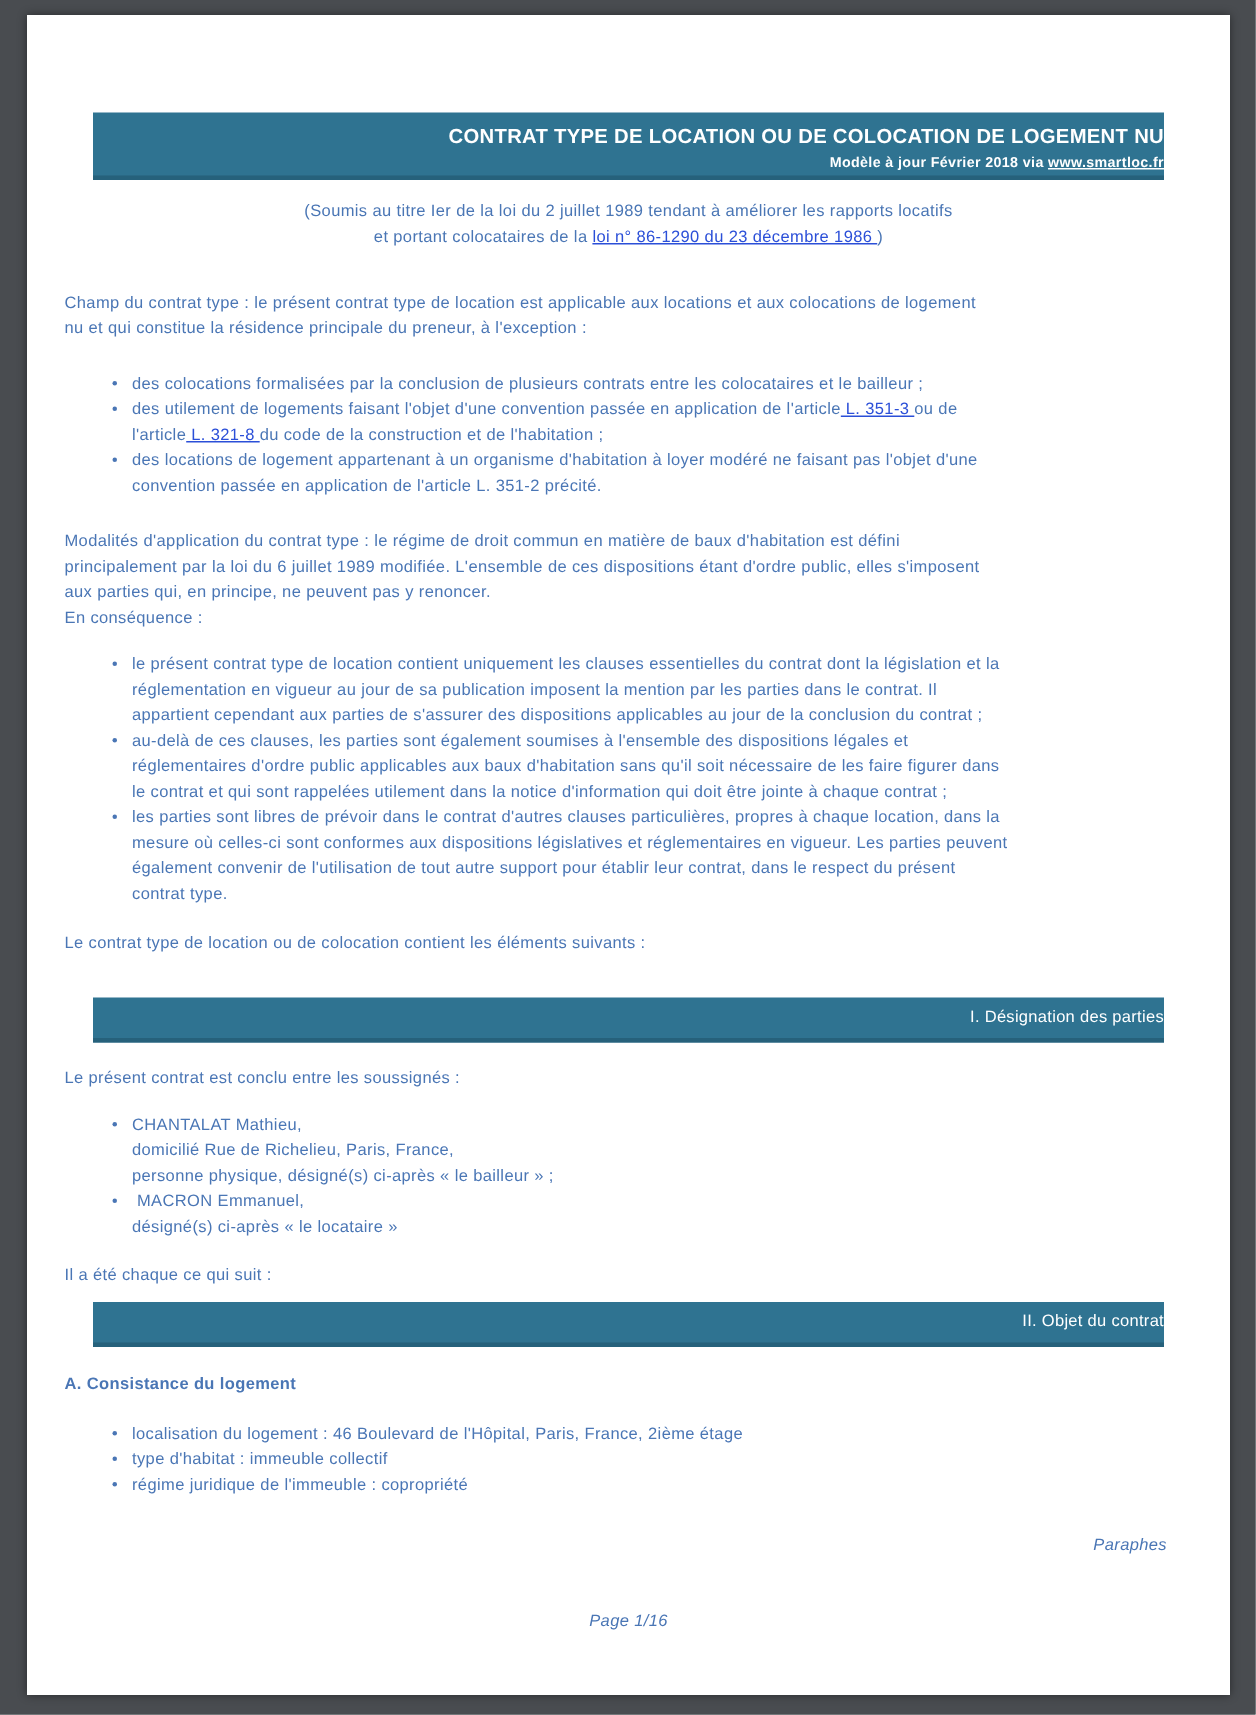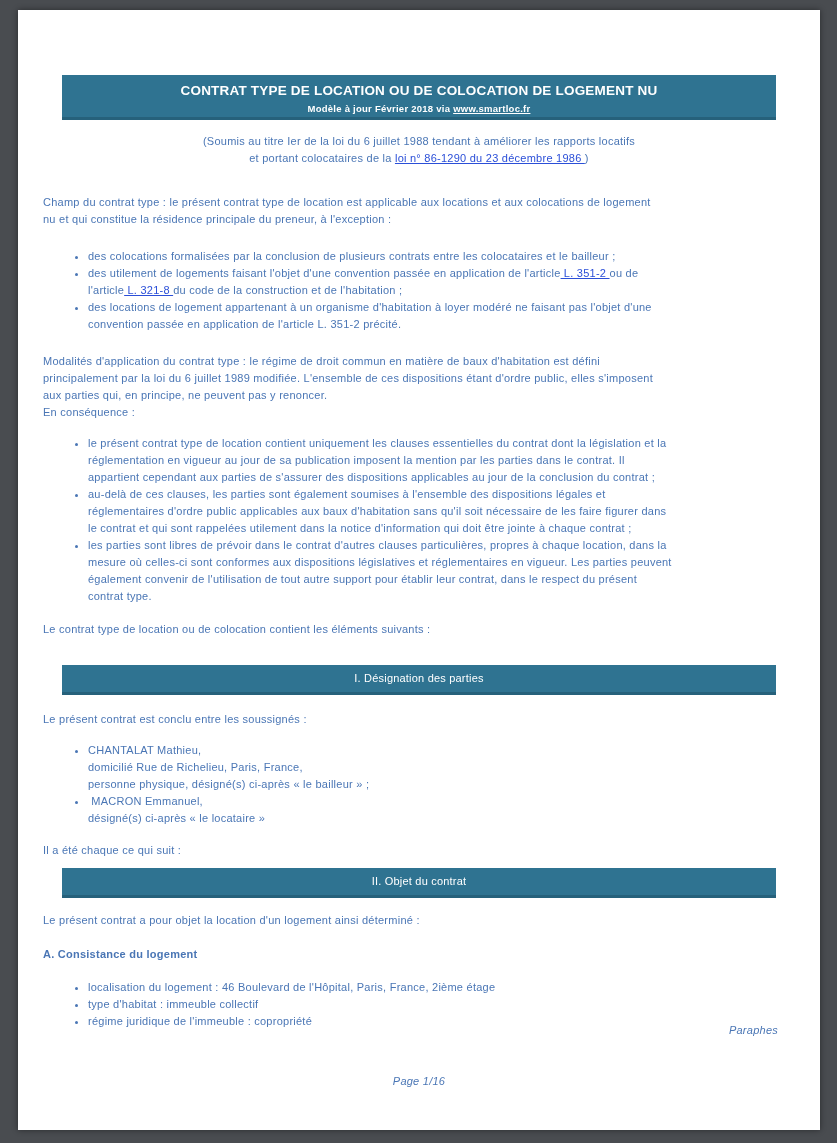--- a/index.html
+++ b/index.html
@@ -18,21 +18,21 @@
   }
   .content{
     position:absolute;left:0;top:0;right:0;bottom:0;
     padding:0 25px;box-sizing:border-box;
     font-size:11px;line-height:17px;letter-spacing:.25px;
     color:#4a76b5;
   }
   p{margin:0;white-space:pre-line;}
   .banner{
     background:#2f7391;border-bottom:3px solid #26617b;
-    color:#ffffff;text-align:center;
+    color:#ffffff;text-align:right;
     margin-left:19px;margin-right:19px;
     box-sizing:border-box;
   }
   .banner-main{margin-top:65px;height:45px;}
   .main-title{font-size:13.5px;font-weight:bold;letter-spacing:.2px;padding-top:8px;line-height:15px;}
   .main-sub{font-size:9.5px;font-weight:bold;margin-top:5px;line-height:11px;}
   .banner-section{height:30px;line-height:27px;font-size:11px;font-weight:normal;letter-spacing:.2px;}
   #banner-s1{margin-top:27px;}
   #banner-s2{margin-top:9px;}
   .intro{margin-top:13px;text-align:center;}
@@ -65,28 +65,28 @@
 
 <div class="viewport">
   <div class="sheet">
     <div class="content">
 
       <div class="banner banner-main">
         <div class="main-title">CONTRAT TYPE DE LOCATION OU DE COLOCATION DE LOGEMENT NU</div>
         <div class="main-sub"><span>Modèle à jour Février 2018 via </span><a>www.smartloc.fr</a></div>
       </div>
 
-      <p class="intro"><span>(Soumis au titre Ier de la loi du 6 juillet 1988 tendant à améliorer les rapports locatifs</span><br><span>et portant colocataires de la </span><a>loi n° 86-1290 du 23 décembre 1986 </a><span>)</span></p>
+      <p class="intro"><span>(Soumis au titre Ier de la loi du 2 juillet 1989 tendant à améliorer les rapports locatifs</span><br><span>et portant colocataires de la </span><a>loi n° 86-1290 du 23 décembre 1986 </a><span>)</span></p>
 
       <p class="mt-scope">Champ du contrat type : le présent contrat type de location est applicable aux locations et aux colocations de logement
 nu et qui constitue la résidence principale du preneur, à l'exception :</p>
 
       <ul class="mt-list1">
         <li>des colocations formalisées par la conclusion de plusieurs contrats entre les colocataires et le bailleur ;</li>
-        <li><span>des utilement de logements faisant l'objet d'une convention passée en application de l'article</span><a> L. 351-2 </a><span> ou de
+        <li><span>des utilement de logements faisant l'objet d'une convention passée en application de l'article</span><a> L. 351-3 </a><span> ou de
 l'article</span><a> L. 321-8 </a><span> du code de la construction et de l'habitation ;</span></li>
         <li>des locations de logement appartenant à un organisme d'habitation à loyer modéré ne faisant pas l'objet d'une
 convention passée en application de l'article L. 351-2 précité.</li>
       </ul>
 
       <p class="mt-modal">Modalités d'application du contrat type : le régime de droit commun en matière de baux d'habitation est défini
 principalement par la loi du 6 juillet 1989 modifiée. L'ensemble de ces dispositions étant d'ordre public, elles s'imposent
 aux parties qui, en principe, ne peuvent pas y renoncer.
 En conséquence :</p>
 
@@ -114,21 +114,20 @@
 domicilié Rue de Richelieu, Paris, France,
 personne physique, désigné(s) ci-après « le bailleur » ;</li>
         <li>&nbsp;MACRON Emmanuel,
 désigné(s) ci-après « le locataire »</li>
       </ul>
 
       <p class="mt-conv">Il a été chaque ce qui suit :</p>
 
       <div class="banner banner-section" id="banner-s2"><span>II. Objet du contrat</span></div>
 
-      <p class="mt-objet">Le présent contrat a pour objet la location d'un logement ainsi déterminé :</p>
 
       <p class="mt-consist">A. Consistance du logement</p>
 
       <ul class="mt-llist">
         <li>localisation du logement : 46 Boulevard de l'Hôpital, Paris, France, 2ième étage</li>
         <li>type d'habitat : immeuble collectif</li>
         <li>régime juridique de l'immeuble : copropriété</li>
       </ul>
 
       <div class="footer-page">Page 1/16</div>

